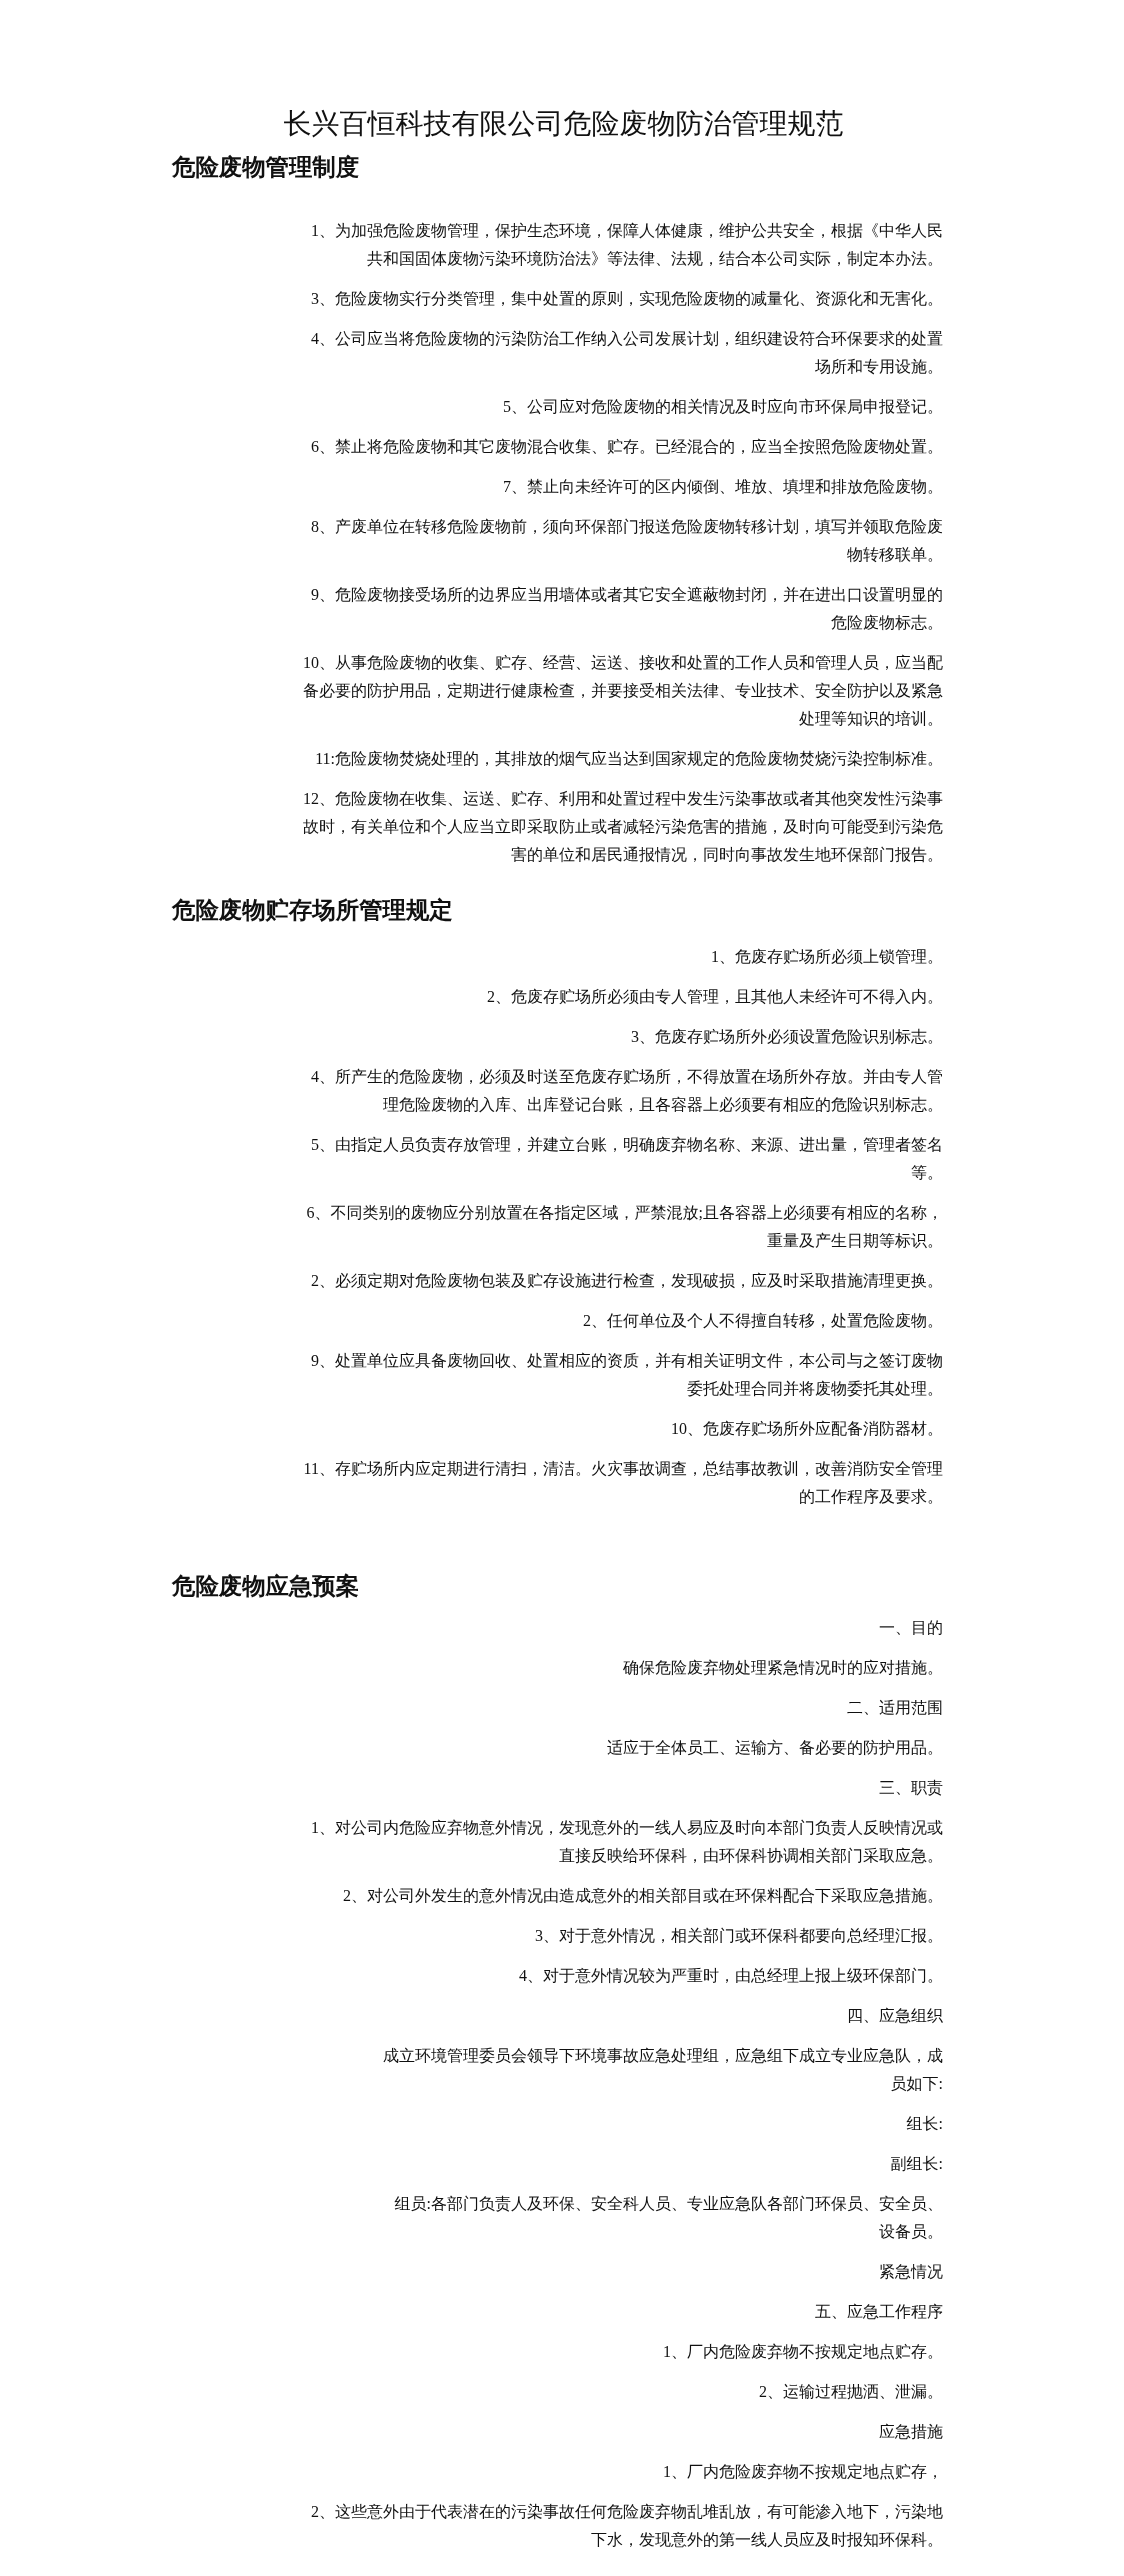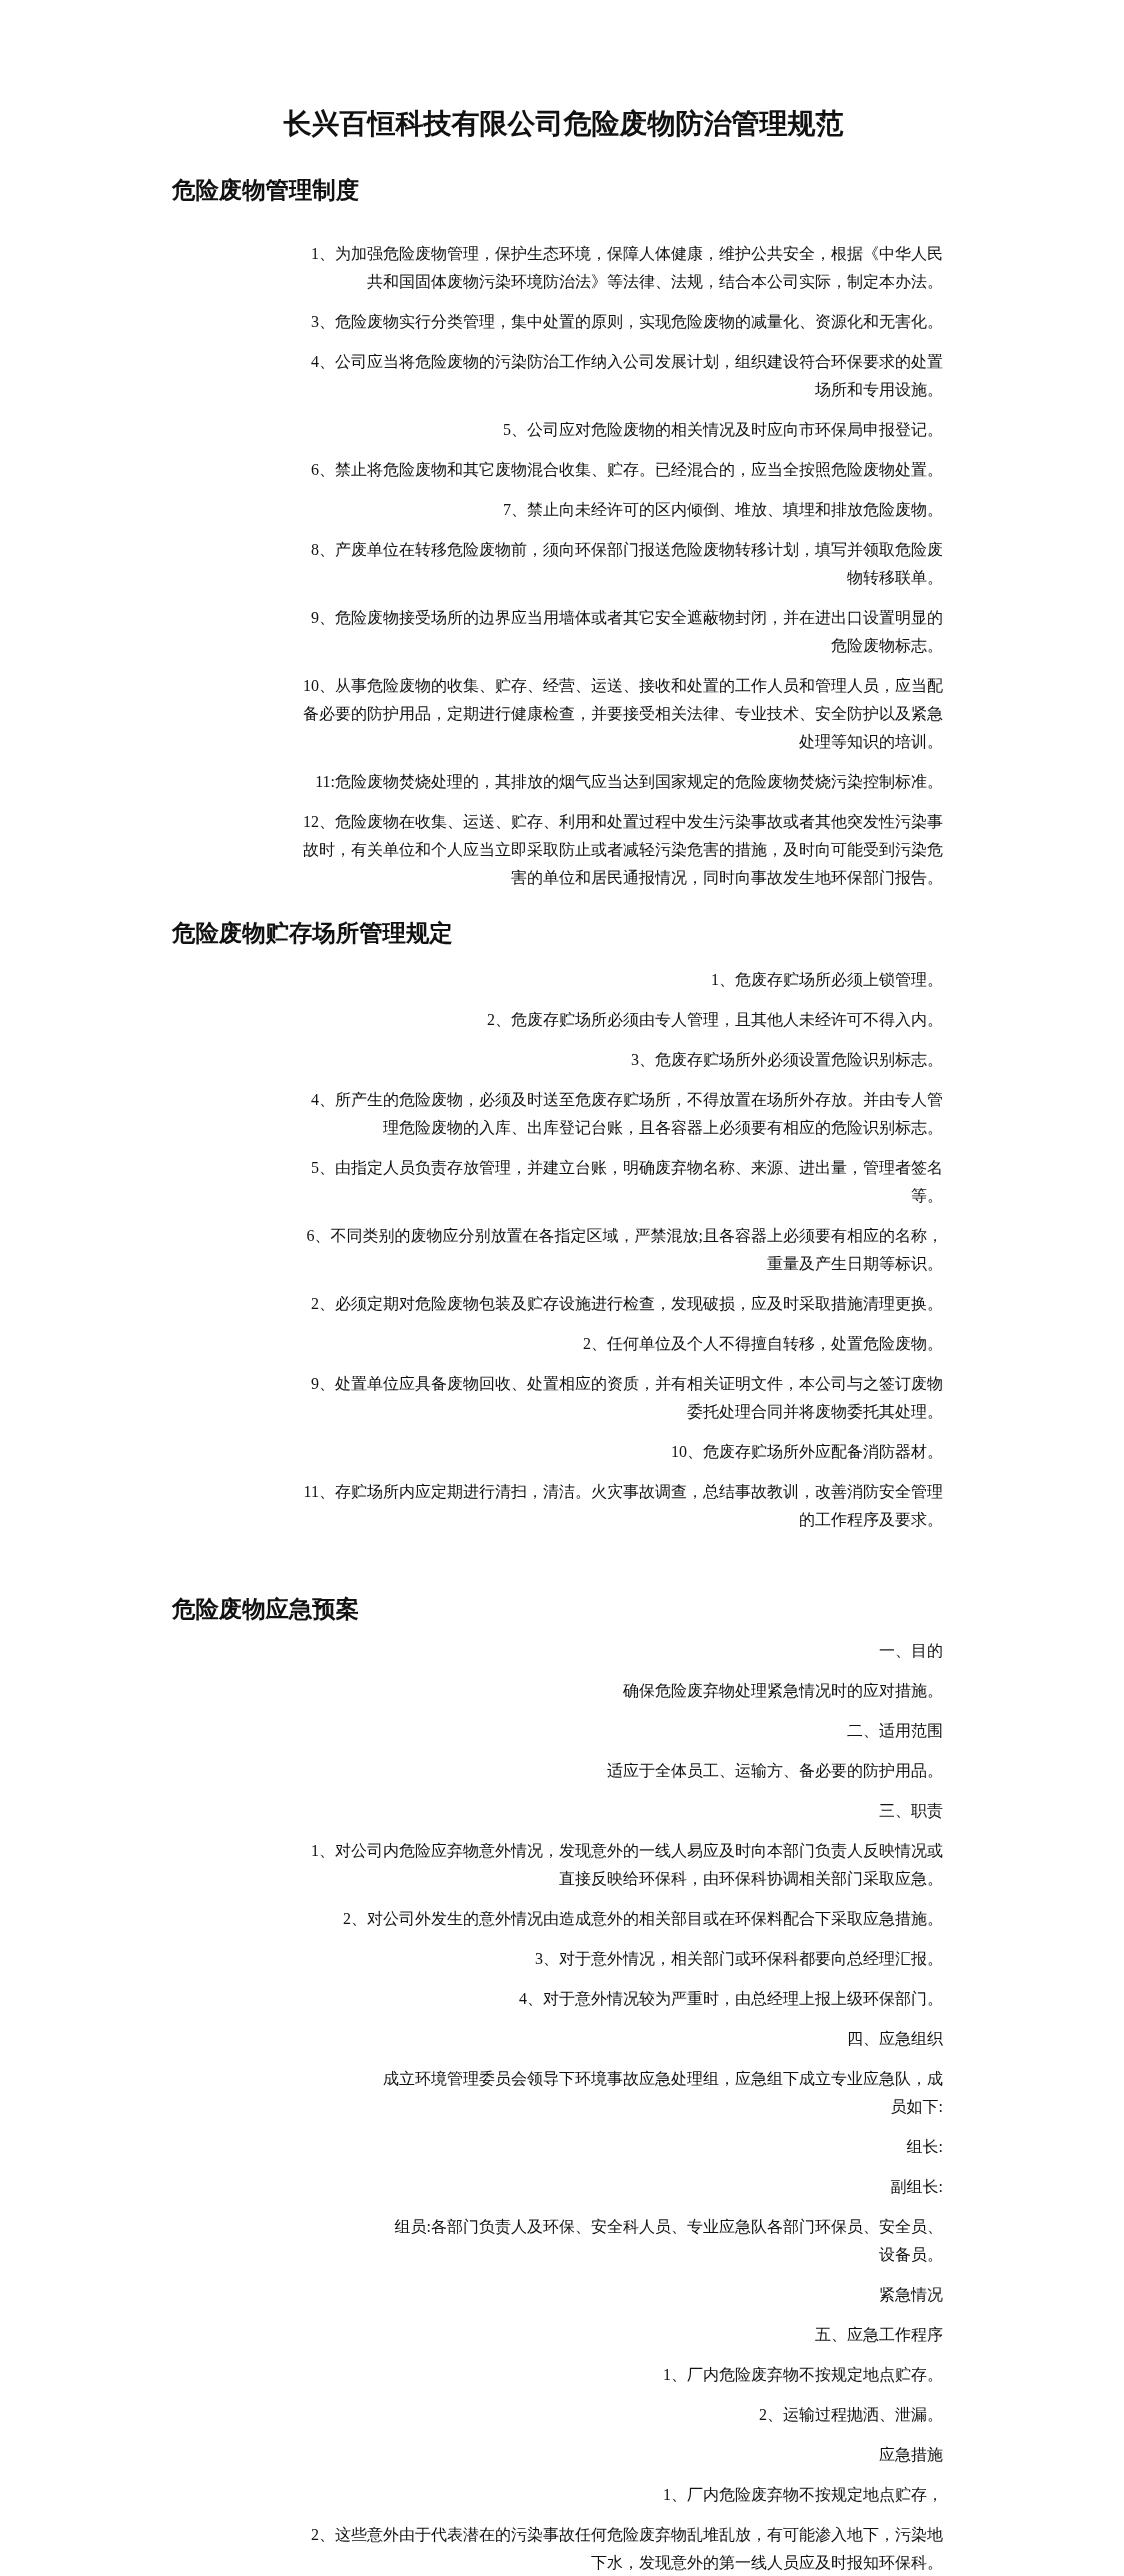--- a/index.html
+++ b/index.html
@@ -16,31 +16,31 @@
   }
   .content {
     box-sizing: border-box;
     width: 1125px;
     padding: 105px 170px 85px 172px;
   }
   h1.doc-title {
     margin: 0;
     font-size: 28px;
     line-height: 37px;
-    font-weight: 700;
+    font-weight: 400;
     text-align: center;
     letter-spacing: 0;
   }
   section h2 {
     font-size: 23.4px;
     line-height: 31px;
     font-weight: 700;
     margin: 0;
   }
-  section.sec1 h2 { margin: 33px 0 34px 0; }
+  section.sec1 h2 { margin: 10px 0 34px 0; }
   section.sec2 h2 { margin: 25.5px 0 17px 0; }
   section.sec3 h2 { margin: 60px 0 2.8px 0; }
   section p {
     margin: 12px;
     font-size: 16px;
     line-height: 28px;
     white-space: pre-line;
     word-break: break-all;
     text-align: right;
   }

